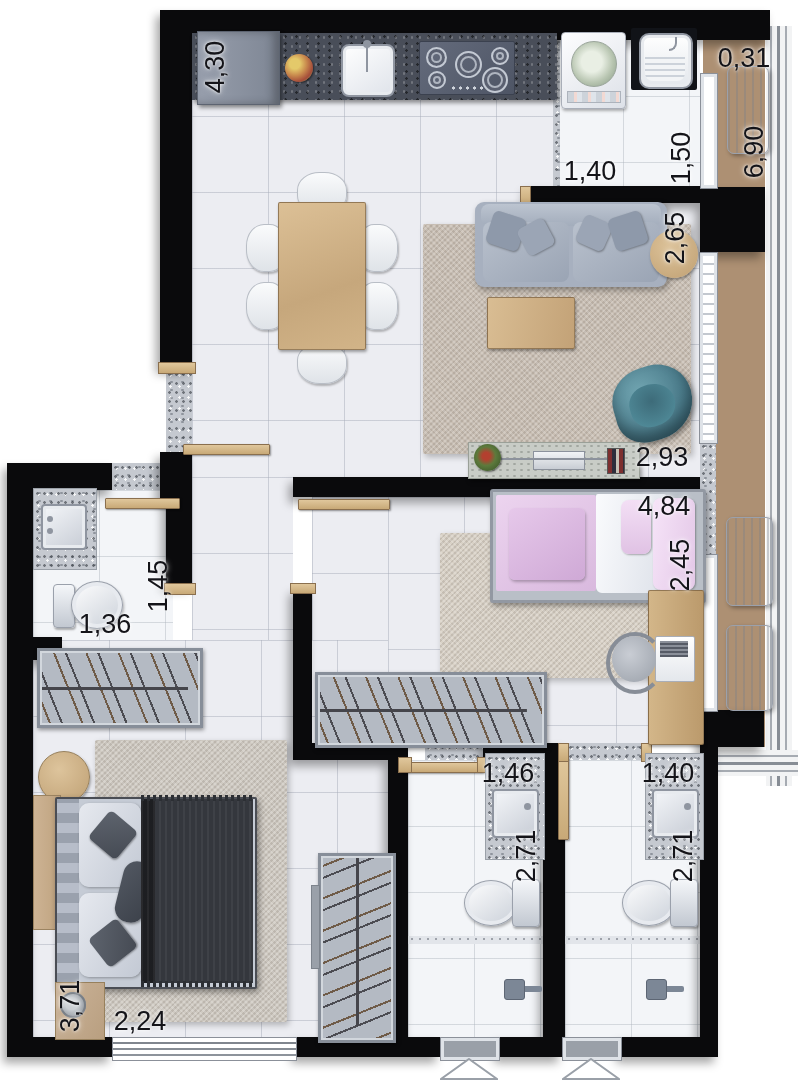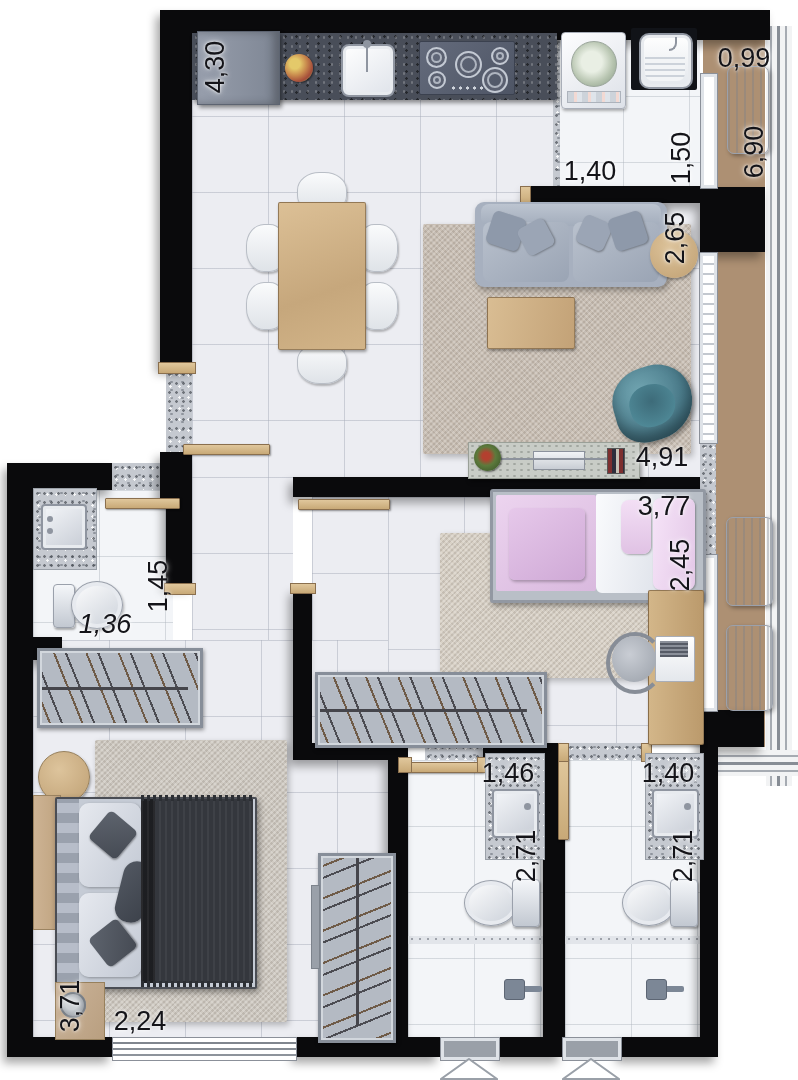--- a/index.html
+++ b/index.html
@@ -75,21 +75,21 @@
   #d-kitchen{left:215px;top:67px;}
   #d-balc-w{left:744px;top:58px;}
   #d-balc-l{left:754px;top:152px;}
   #d-lau-w{left:590px;top:171px;}
   #d-lau-d{left:681px;top:158px;}
   #d-liv-w{left:675px;top:238px;}
   #d-liv-l{left:662px;top:457px;}
   #d-b2-l{left:664px;top:506px;}
   #d-b2-w{left:680px;top:565px;}
   #d-wc-d{left:158px;top:586px;}
-  #d-wc-w{left:105px;top:624px;font-style:italic;}
+  #d-wc-w{left:105px;top:624px;}
   #d-ba1-w{left:508px;top:773px;}
   #d-ba1-d{left:526px;top:856px;}
   #d-ba2-w{left:668px;top:773px;}
   #d-ba2-d{left:683px;top:856px;}
   #d-m-w{left:70px;top:1006px;}
   #d-m-l{left:140px;top:1021px;}
 </style>
 </head>
 <body>
 
@@ -289,27 +289,27 @@
   <div class="abs speckle" style="left:645px;top:753px;width:57px;height:105px;border:1px solid #9aa0a8"></div>
   <div class="abs sinksq" style="left:652px;top:789px;width:43px;height:45px">
     <div class="abs" style="left:30px;top:12px;width:7px;height:7px;border-radius:50%;background:#8f95a0"></div>
   </div>
   <div class="abs toilet-bowl" style="left:622px;top:880px;width:52px;height:44px"></div>
   <div class="abs toilet-tank" style="left:670px;top:879px;width:26px;height:46px"></div>
   <div class="abs sarm" style="left:662px;top:986px;width:22px;height:6px"></div>
   <div class="abs shead" style="left:646px;top:979px;width:19px;height:19px"></div>
 
   <div class="dim v" id="d-kitchen">4,30</div>
-  <div class="dim" id="d-balc-w">0,99</div>
+  <div class="dim" id="d-balc-w">0,31</div>
   <div class="dim v" id="d-balc-l">6,90</div>
   <div class="dim" id="d-lau-w">1,40</div>
   <div class="dim v" id="d-lau-d">1,50</div>
   <div class="dim v" id="d-liv-w">2,65</div>
-  <div class="dim" id="d-liv-l">4,91</div>
-  <div class="dim" id="d-b2-l">3,77</div>
+  <div class="dim" id="d-liv-l">2,93</div>
+  <div class="dim" id="d-b2-l">4,84</div>
   <div class="dim v" id="d-b2-w">2,45</div>
   <div class="dim v" id="d-wc-d">1,45</div>
   <div class="dim" id="d-wc-w">1,36</div>
   <div class="dim" id="d-ba1-w">1,46</div>
   <div class="dim v" id="d-ba1-d">2,71</div>
   <div class="dim" id="d-ba2-w">1,40</div>
   <div class="dim v" id="d-ba2-d">2,71</div>
   <div class="dim v" id="d-m-w">3,71</div>
   <div class="dim" id="d-m-l">2,24</div>
 

